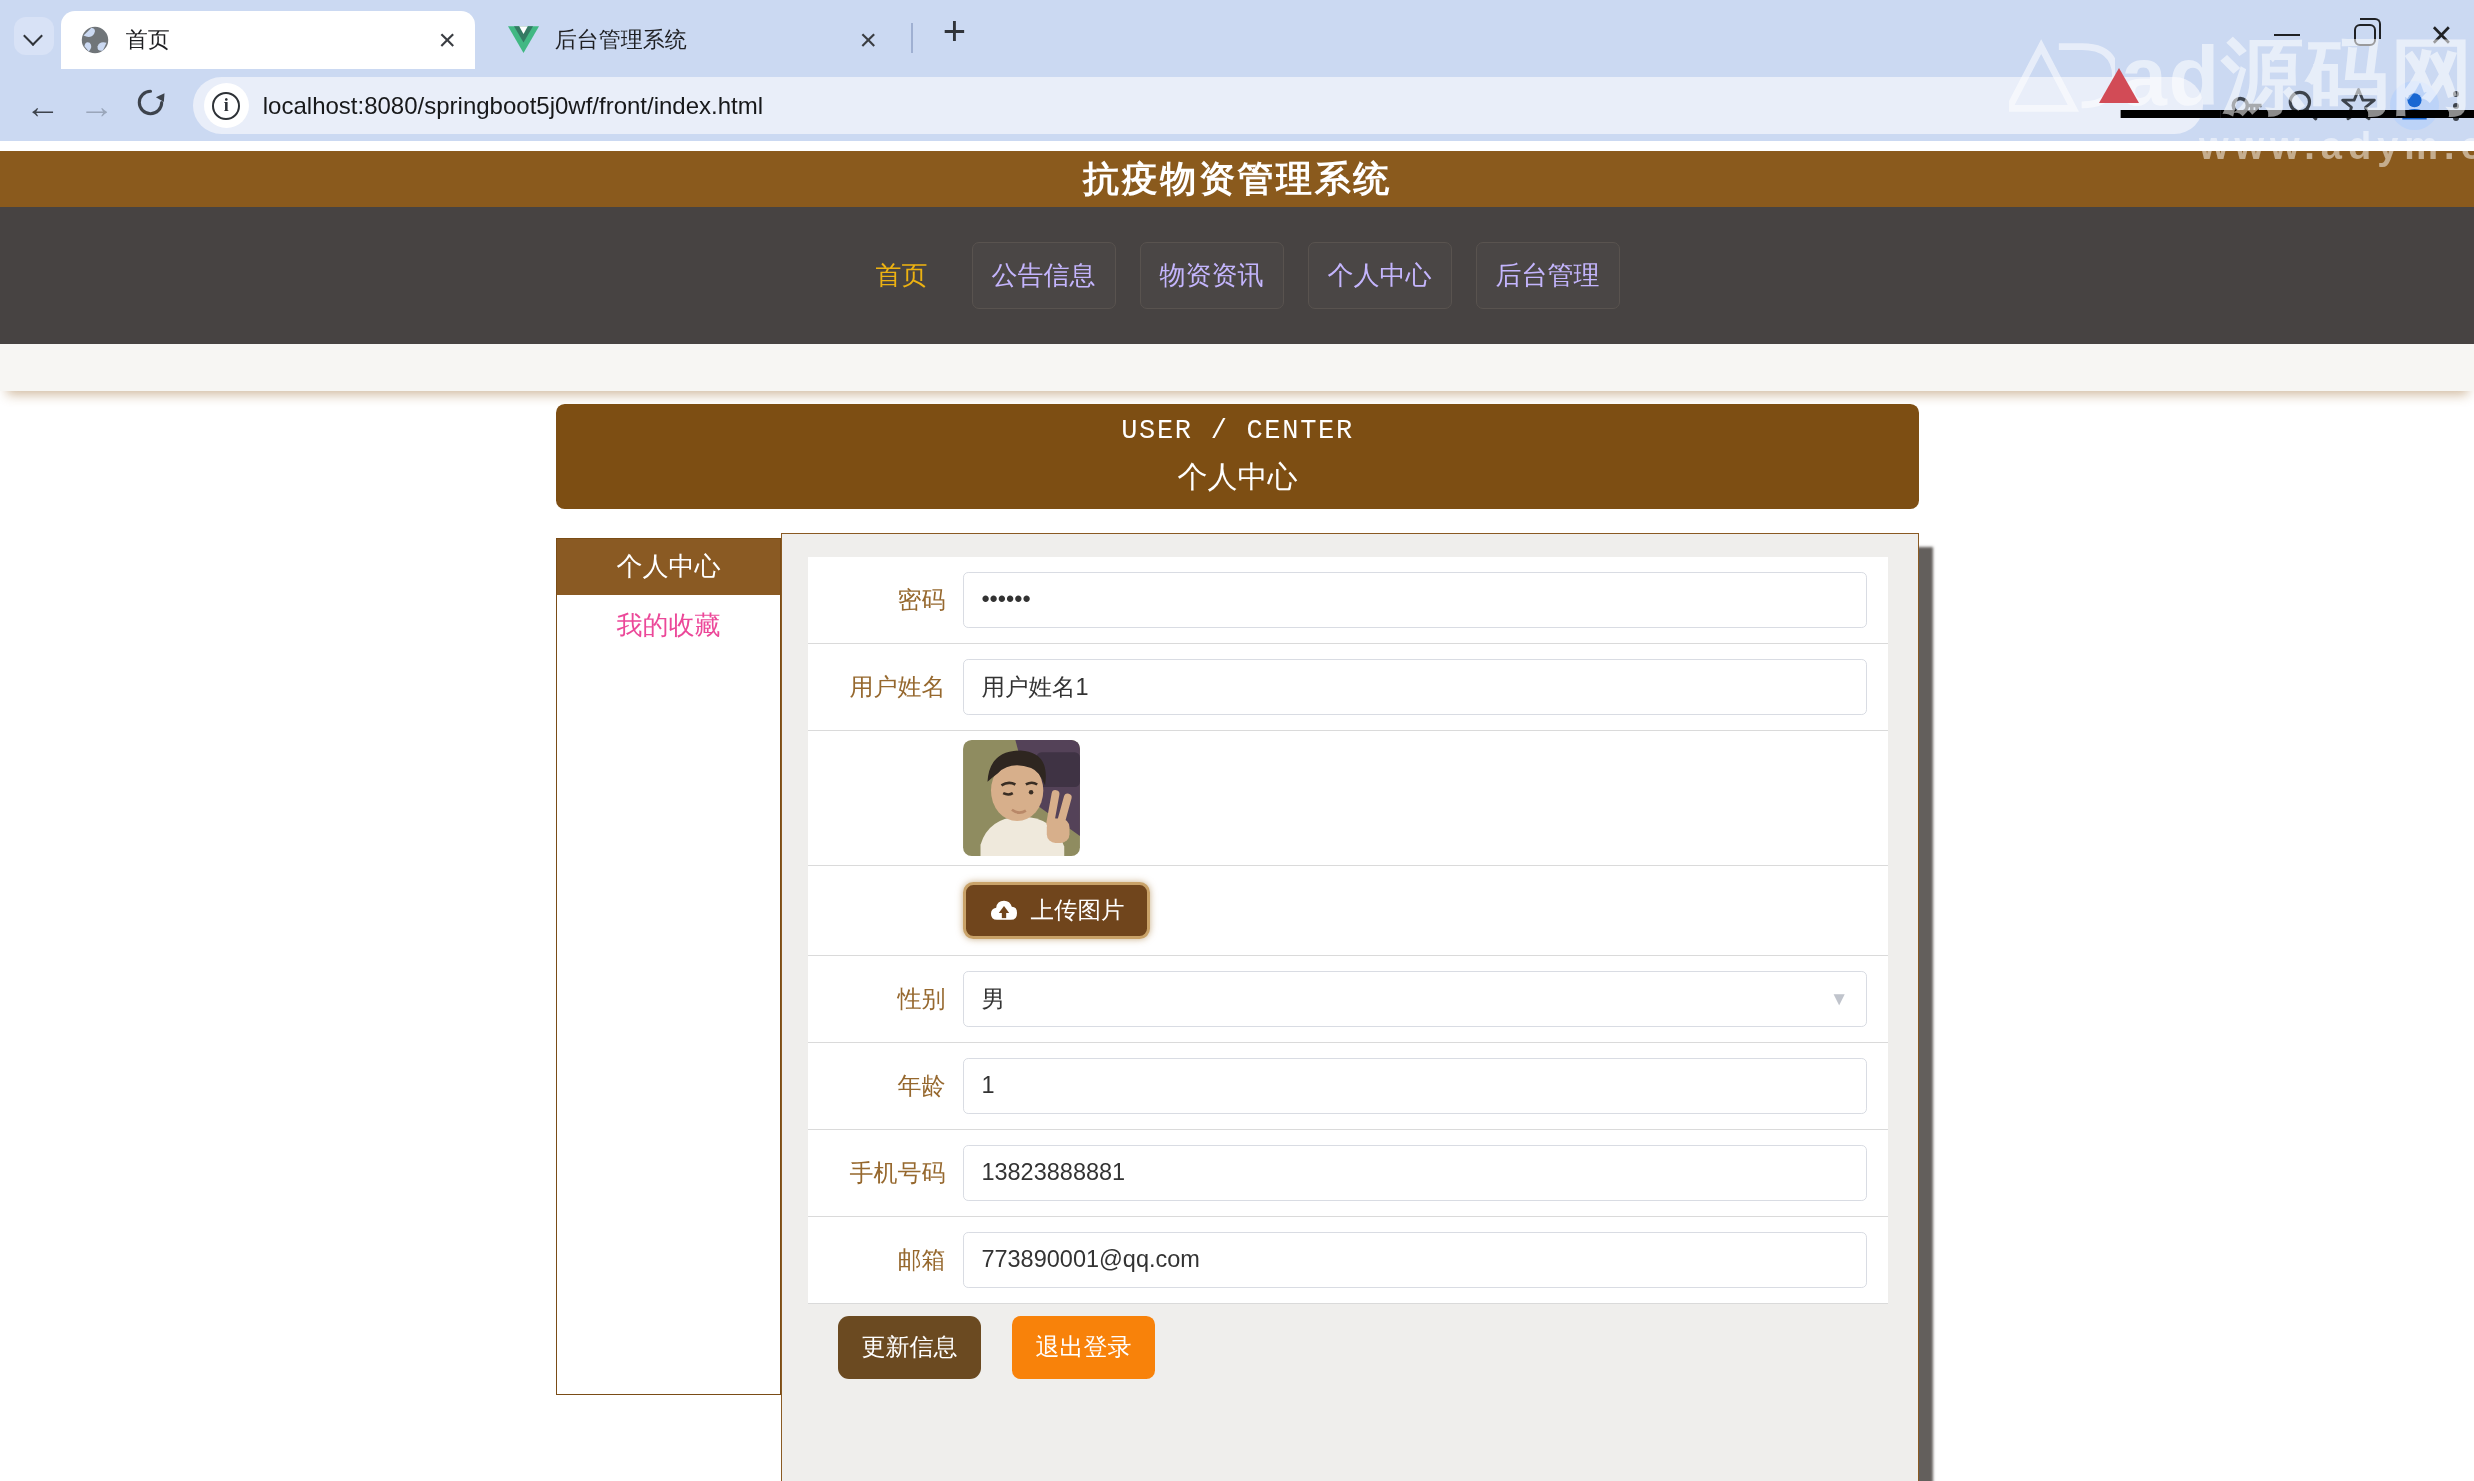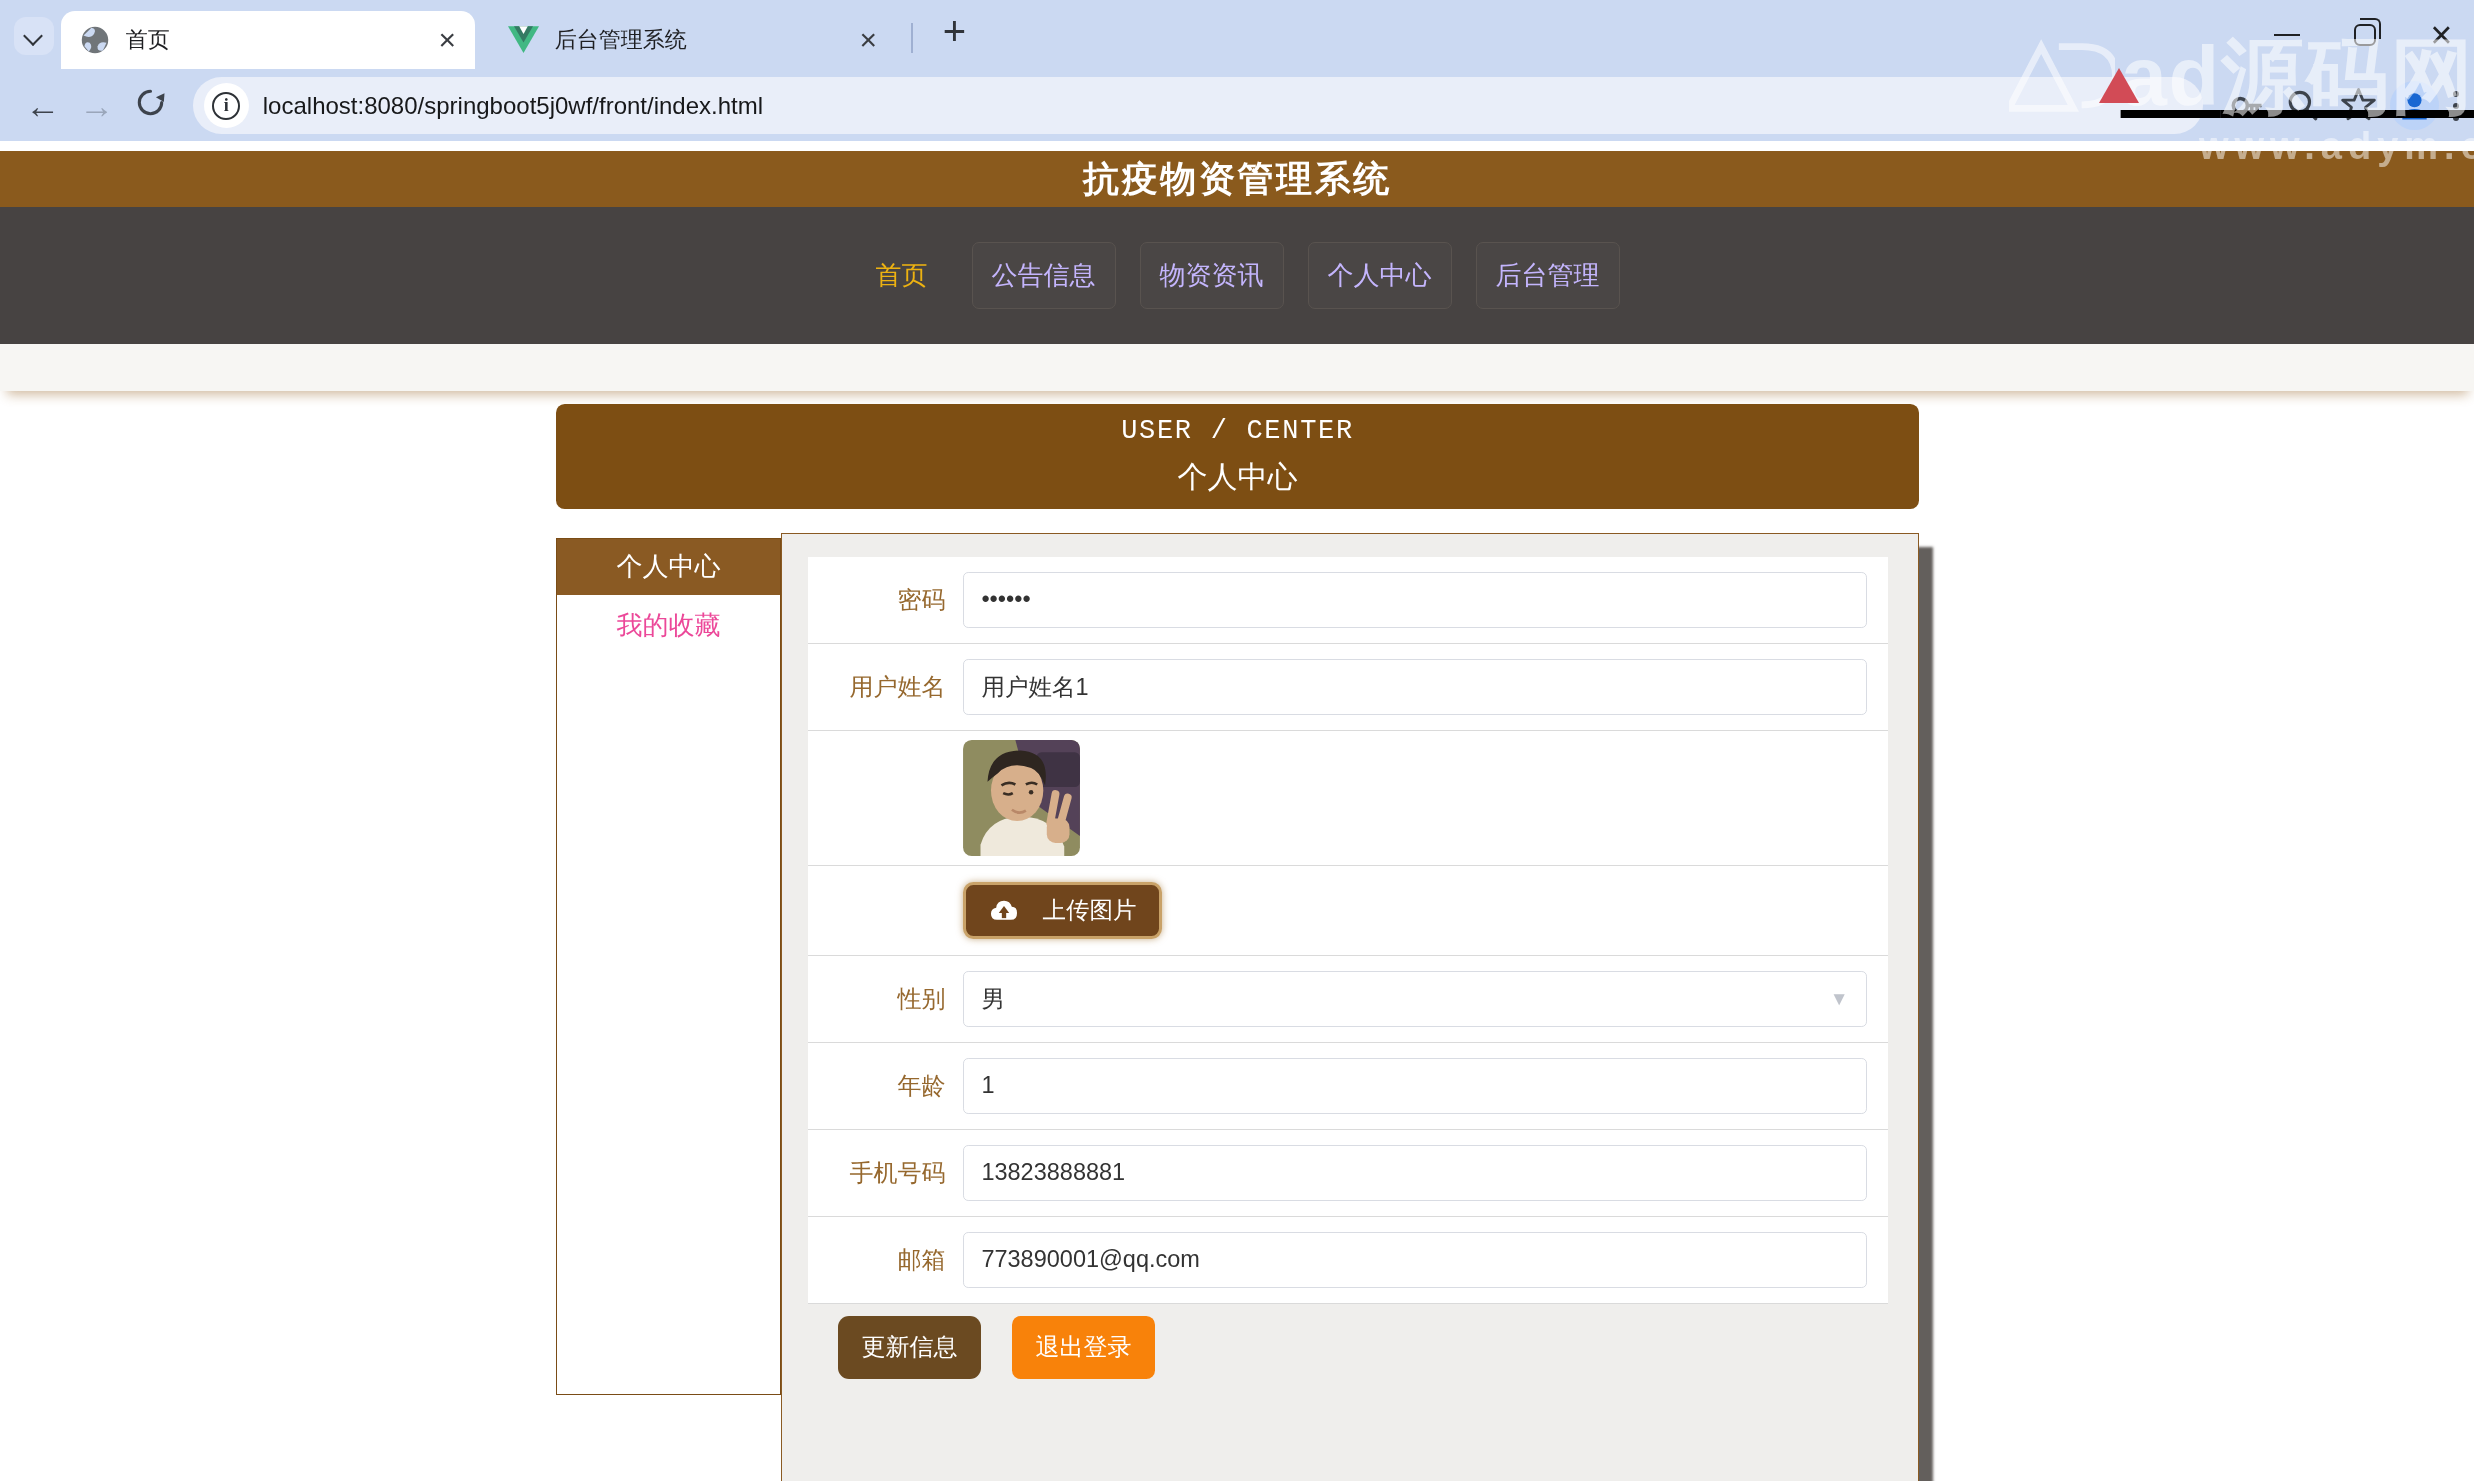--- a/index.html
+++ b/index.html
@@ -96,21 +96,21 @@
     flex-shrink:0; }
   .row-control { flex:1; padding-right:21px; display:flex; align-items:center; }
   .text-input { width:100%; height:56px; border:0.9px solid #d9dce3; border-radius:5.2px;
     font-size:23.5px; color:#333; padding:0 17.4px; background:#fff; outline:none;
     font-family:"Liberation Sans","DejaVu Sans",sans-serif; }
   .select-box { width:100%; height:56px; border:0.9px solid #d9dce3; border-radius:5.2px;
     font-size:23.5px; color:#333; padding:0 17.4px; background:#fff; display:flex;
     align-items:center; justify-content:space-between; cursor:pointer; }
   .select-arrow { font-size:19px; color:#c0c4cc; }
   .avatar-box { width:117px; height:116px; border-radius:8.7px; overflow:hidden; }
-  .upload-btn { display:inline-flex; align-items:center; gap:24px; background:#70451c; color:#fff;
+  .upload-btn { display:inline-flex; align-items:center; gap:12px; background:#70451c; color:#fff;
     font-size:23.5px; padding:0 22.6px; height:57px; border-radius:10.4px; border:3.5px solid #c9a268;
     box-shadow:0 0 7.8px rgba(170,130,70,0.65); cursor:pointer; }
   .actions { display:flex; gap:31px; padding:12px 0 0 30px; }
   .btn { height:63px; display:flex; align-items:center; padding:0 23.5px; border-radius:8.7px;
     color:#fff; font-size:24px; border:none; cursor:pointer;
     font-family:"Liberation Sans","DejaVu Sans",sans-serif; }
   .btn-update { background:#6b4a21;border-radius:11px; }
   .btn-logout { background:#f8820a; }
 </style>
 </head>

